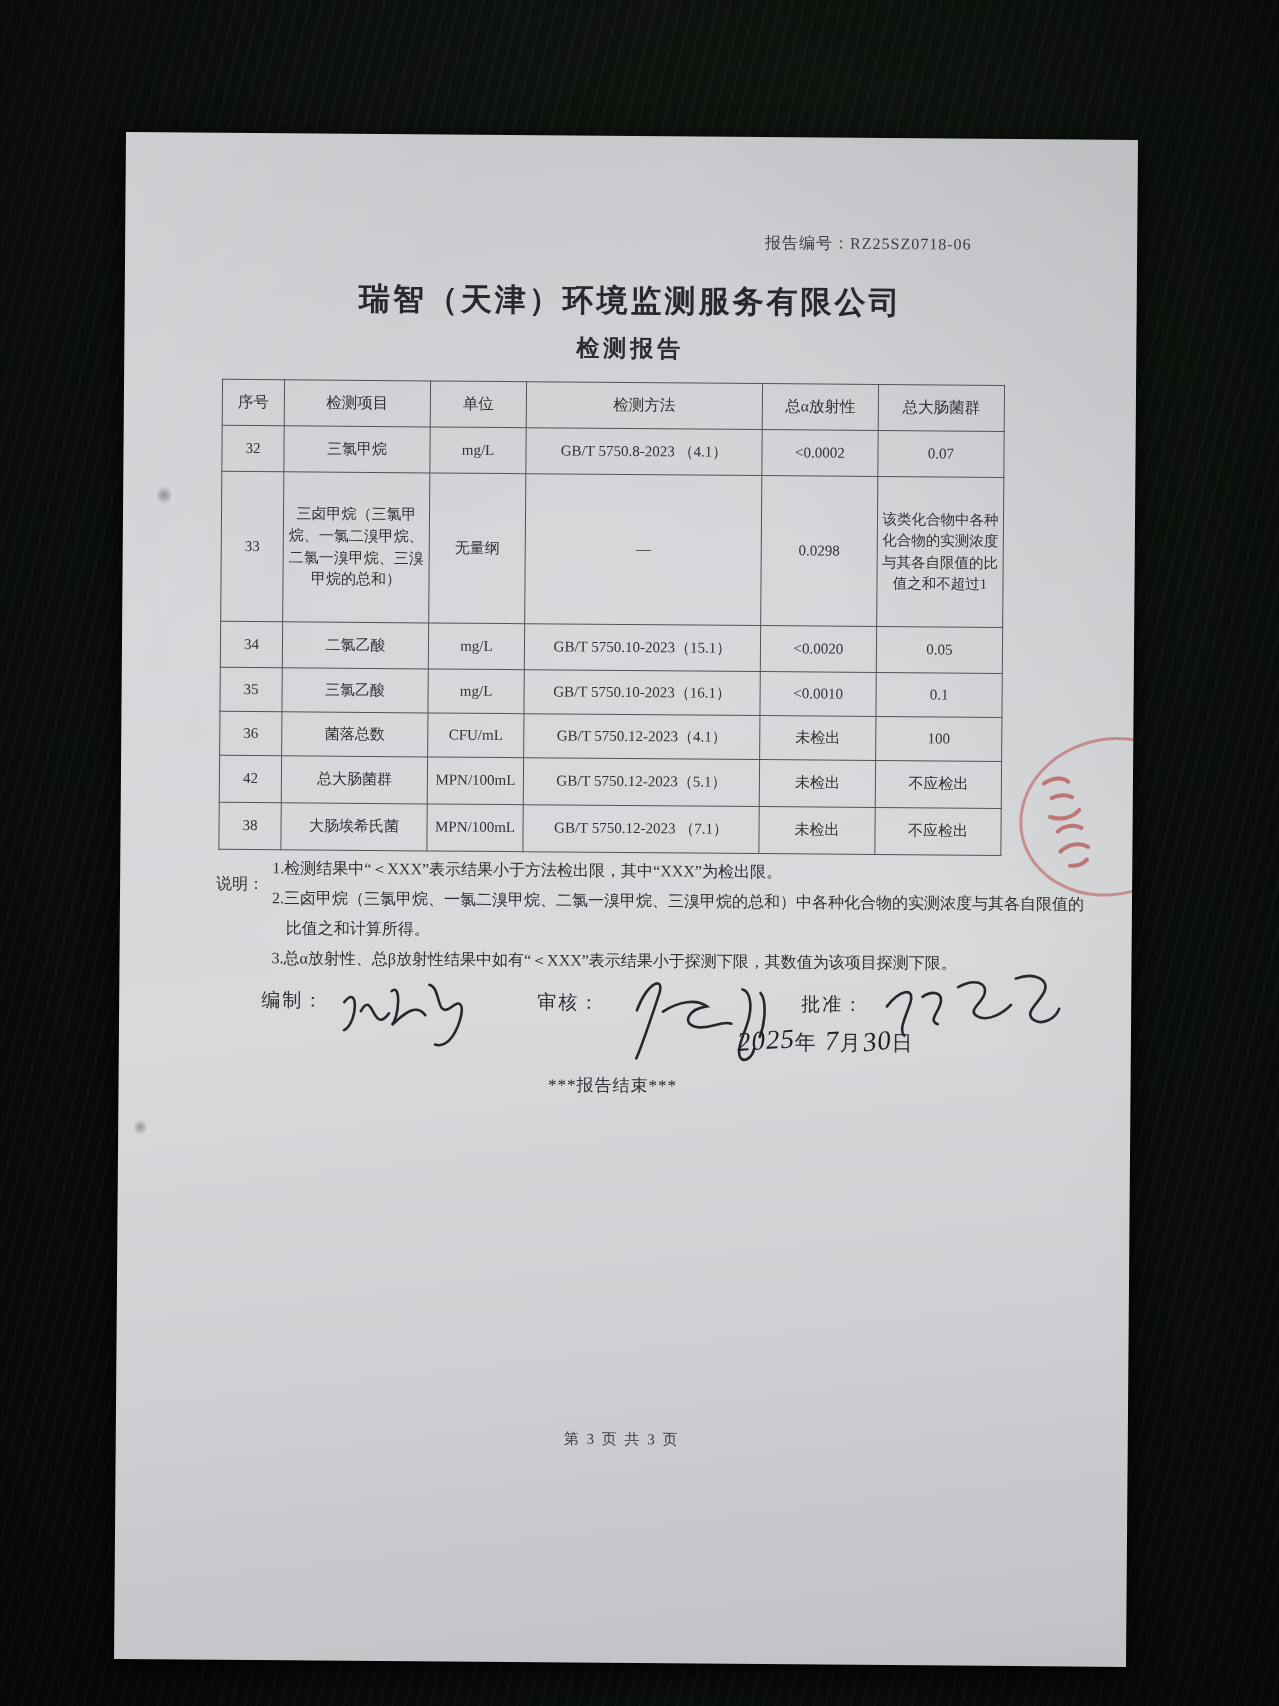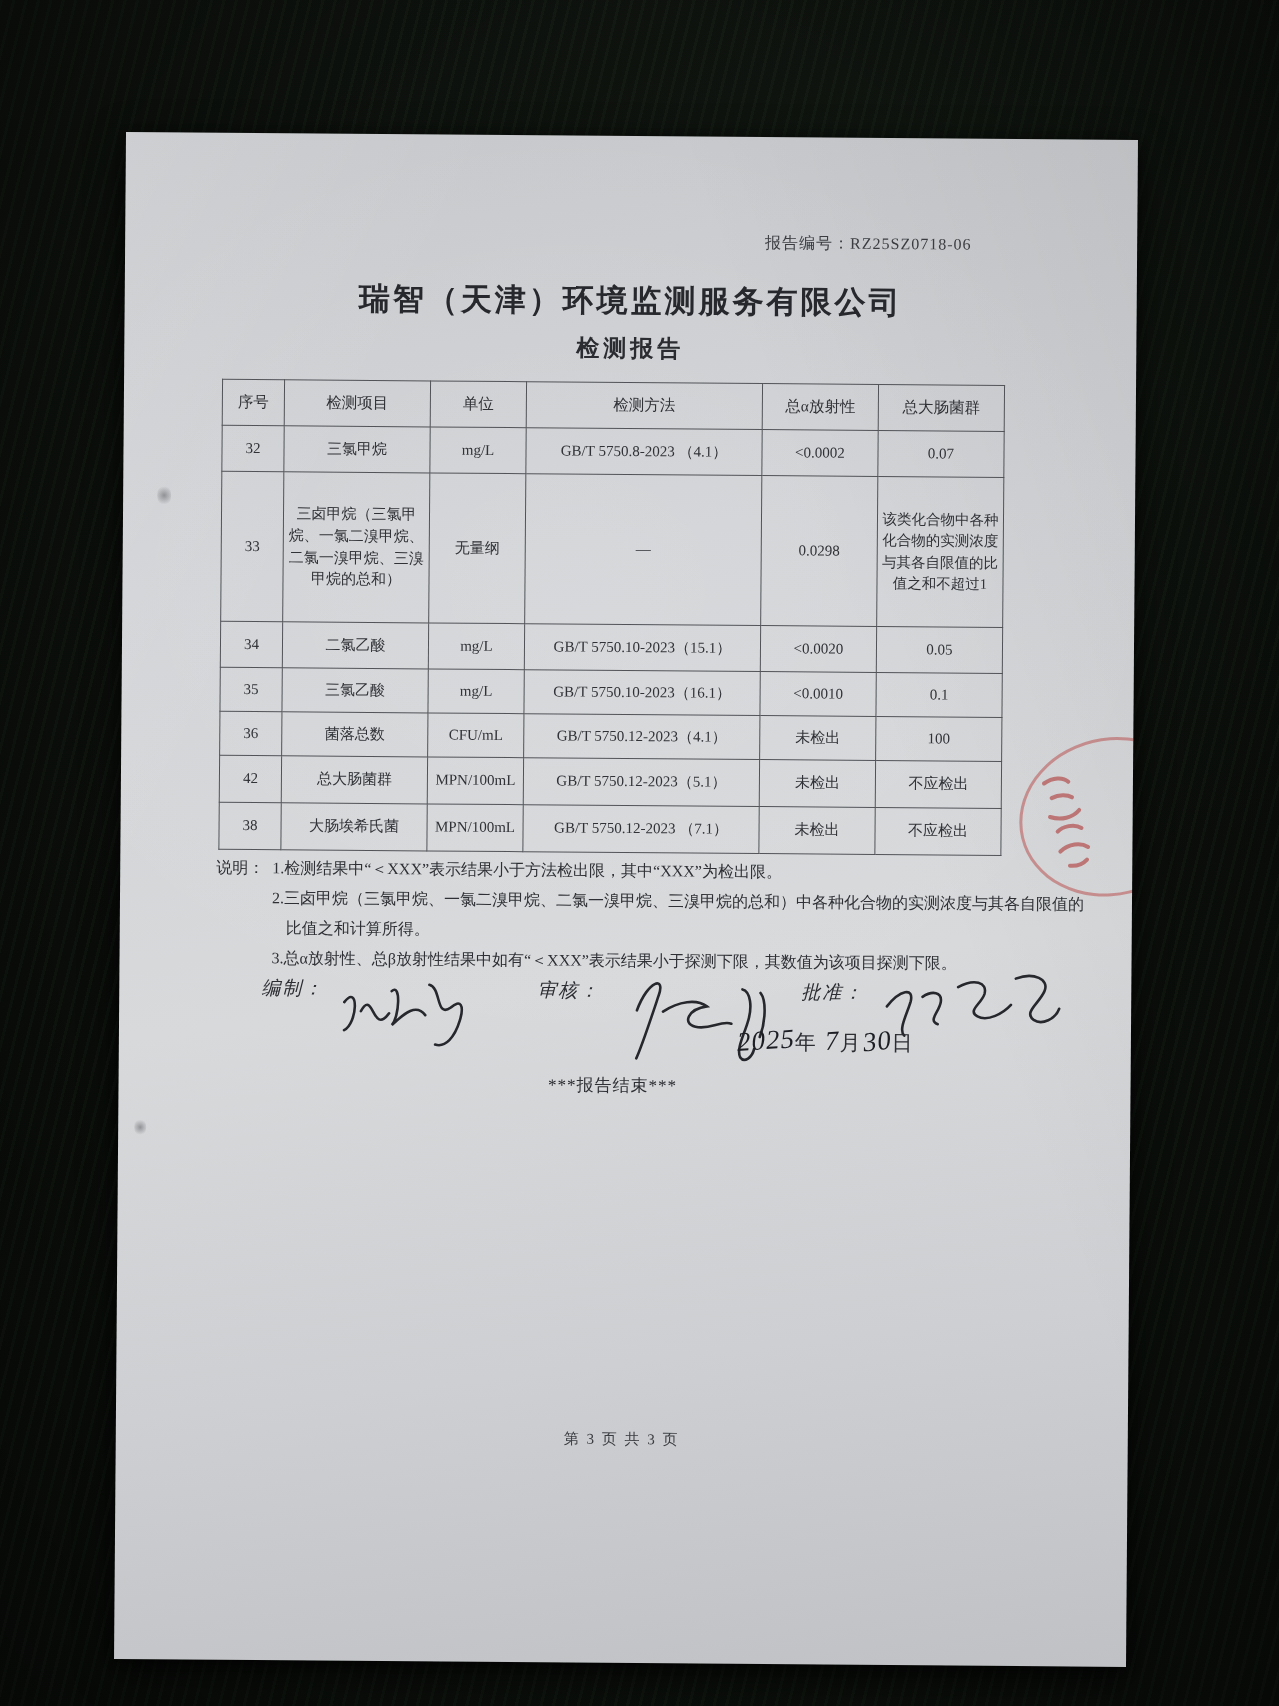--- a/index.html
+++ b/index.html
@@ -57,27 +57,27 @@
     padding:2px 4px;font-weight:normal;line-height:1.45;
   }
   table.result th{font-size:15.5px;}
   tr.hd{height:46px;} tr.r1{height:46px;} tr.r2{height:150px;}
   tr.r3{height:46px;} tr.r4{height:44px;} tr.r5{height:44px;}
   tr.r6{height:47px;} tr.r7{height:47px;}
   td.limit-long{font-size:14.5px;line-height:1.5;padding:4px 6px;}
 
   .notes{position:absolute;top:720px;left:96px;width:880px;font-size:16px;line-height:1.87;color:#2e3035;}
   .notes .note-row{display:flex;}
-  .notes .note-label{flex:0 0 56px;white-space:nowrap;}
+  .notes .note-label{flex:0 0 56px;white-space:nowrap;margin-top:16px;}
   .notes .note-items{flex:1;}
   .notes .note-item{padding-left:0;}
   .notes .note-item.wrap2{text-indent:0;padding-left:14px;text-indent:-14px;}
 
   .signoff{position:absolute;top:842px;left:0;width:100%;height:80px;font-size:19px;color:#2b2d32;}
-  .sig-label{position:absolute;top:0;letter-spacing:2px;font-style:italic;}
+  .sig-label{position:absolute;top:12px;letter-spacing:2px;}
   .lbl-prepare{left:142px;} .lbl-review{left:418px;} .lbl-approve{left:682px;text-align:center;}
   .sig{position:absolute;stroke:#17191f;fill:none;stroke-linecap:round;stroke-width:2.6px;opacity:.92;}
   .sig.s-prepare{left:212px;top:-8px;transform:rotate(-4deg);}
   .sig.s-review{left:496px;top:-14px;transform:rotate(-2deg);}
   .sig.s-approve{left:756px;top:-16px;transform:rotate(-3deg);}
 
   .date-line{position:absolute;top:888px;left:618px;font-size:21px;letter-spacing:2px;color:#2b2d32;}
   .hand{font-size:27px;display:inline-block;transform:rotate(-4deg);font-style:italic;color:#1c1e24;letter-spacing:1px;}
   .hand.day{transform:rotate(-7deg);}
 

